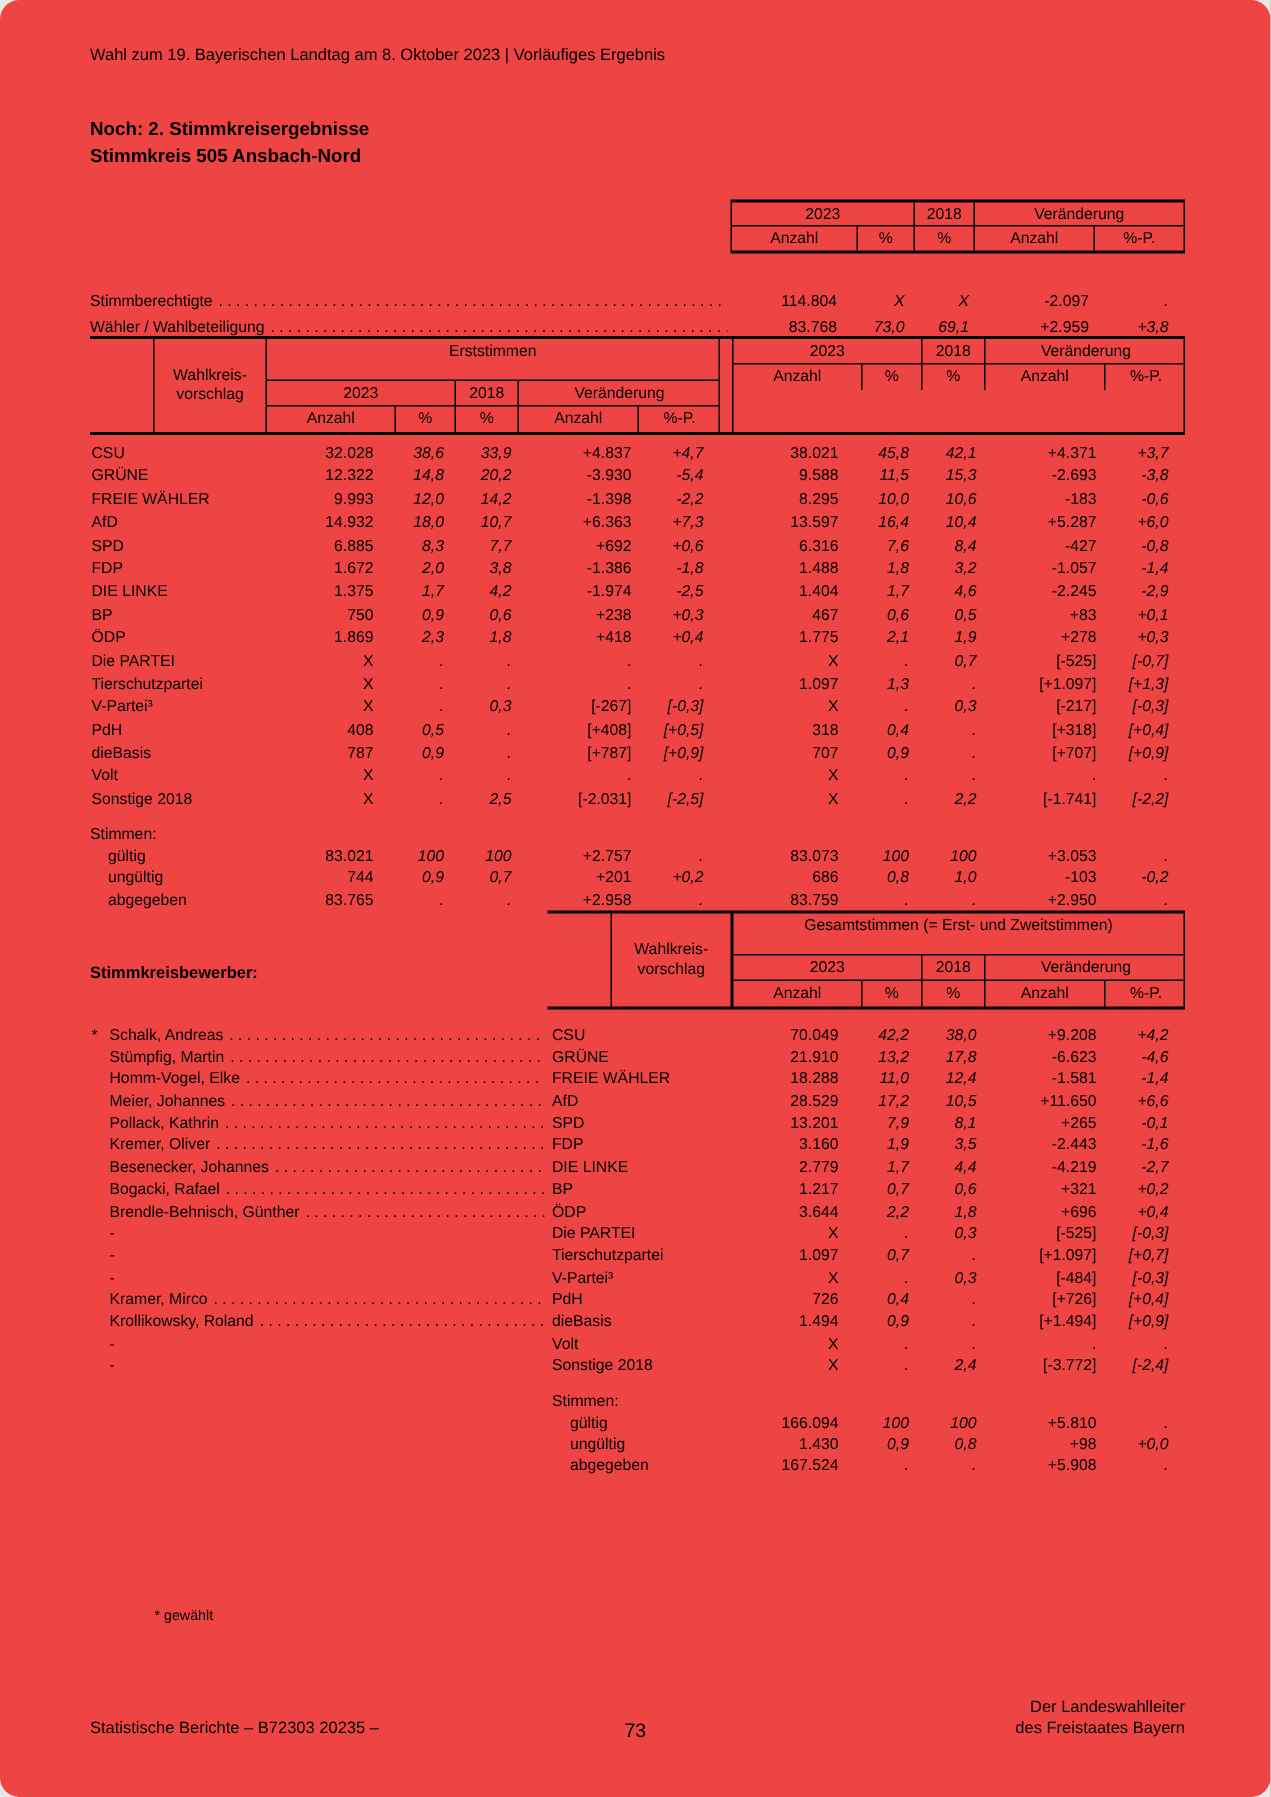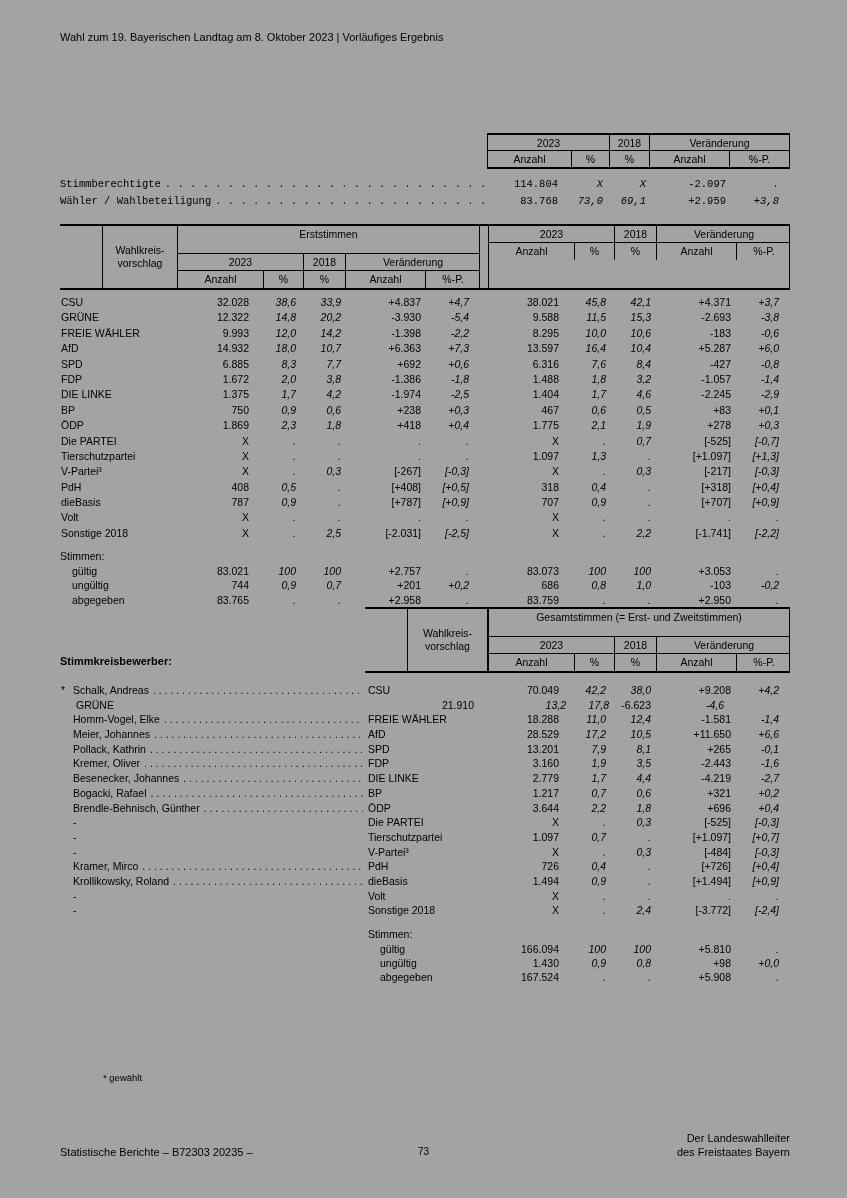--- a/index.html
+++ b/index.html
@@ -1,22 +1,22 @@
 <!DOCTYPE html>
 <html><head>
 <meta charset="utf-8">
 <title>Stimmkreis 505 Ansbach-Nord</title>
 <style>
   * { box-sizing: border-box; margin: 0; padding: 0; }
   html,body { background:#e8e8e8; }
   .page {
     position: relative; width: 847px; height: 1198px; margin: 0 auto;
-    background: #a3a3a3; color: #000;
+    background: #ef4444; color: #000;
     font-family: "Liberation Sans", "DejaVu Sans", sans-serif;
-    font-size: 10.5px; overflow: hidden;
+    font-size: 10.5px; overflow: hidden; border-radius: 13px;
   }
   .doc-header { position:absolute; left:60px; top:31px; font-size:11px; }
   .doc-title  { position:absolute; left:60px; top:77px; font-weight:bold; font-size:12.5px; line-height:18px; }
 
   
   .num { text-align: right; white-space: nowrap; }
   .it  { font-style: italic; }
   .pa   { padding-right:14px; }
   .pp   { padding-right:7px;  }
   .pp18 { padding-right:4px;  }
@@ -27,21 +27,21 @@
   .dots::before { content: ". . . . . . . . . . . . . . . . . . . . . . . . . . . . . . . . . . . . . . . . . . . . . . . . . . . . . . . . . . . . . . . . . . . . . . . . . . . . . . . . . . . . . . . . . . . . . . . . . . . . . . . ."; }
 
   
   .summary { position:absolute; left:60px; top:133px; width:730px; }
   .sum-head { margin-left:427px; width:303px; border-top:2px solid #000; border-bottom:2px solid #000;
               border-left:1px solid #000; border-right:1px solid #000; }
   .sum-h1 { display:grid; grid-template-columns:121px 40px 140px; height:16px; line-height:16px; border-bottom:1px solid #000; text-align:center; }
   .sum-h2 { display:grid; grid-template-columns:83px 38px 40px 80px 60px; height:16px; line-height:16px; text-align:center; }
   .bl1  { border-left:1px solid #000; }
   .bl15 { border-left:1.5px solid #000; }
-  .sum-body { margin-top:7px;font-family:Liberation Mono, monospace; }
+  .sum-body { margin-top:24px; }
   .sum-row { display:grid; grid-template-columns:427px 85px 38px 40px 80px 60px; height:17px; line-height:17px; }
 
   
   .votes { position:absolute; left:60px; top:224px; width:730px; }
   .vt-head { display:grid; grid-template-columns:118px 302px 8px 302px; border-top:2px solid #000; border-bottom:2px solid #000; }
   .corner { border-left:1px solid #000; border-right:1.5px solid #000; display:flex; flex-direction:column; justify-content:center; align-items:center; line-height:13px;margin-left:42px; }
   .blk { }
   .blk-erst  { border-right:1px solid #000; }
   .blk-zweit { border-left:1px solid #000; border-right:1px solid #000; }
   .hr1 { height:28px; line-height:17px; border-bottom:1px solid #000; text-align:center; }
@@ -51,43 +51,47 @@
   .vt-row { display:grid; grid-template-columns:118px 85px 40px 42px 80px 55px 8px 85px 40px 42px 80px 55px; height:15.4px; line-height:15.4px; }
   .party-cell { padding-left:1px; white-space:nowrap; }
   .vt-stimmen { margin-top:8px; }
   .stimmen-title { height:14.6px; line-height:14.6px; }
   .vt-srow { display:grid; grid-template-columns:118px 85px 40px 42px 80px 55px 8px 85px 40px 42px 80px 55px; height:14.4px; line-height:14.4px; }
   .sublabel { padding-left:12px; }
 
   
   .cands { position:absolute; left:60px; top:607px; width:730px; }
   .ct-head { margin-left:305px; width:425px; display:grid; grid-template-columns:123px 302px; border-top:2px solid #000; border-bottom:2px solid #000; }
-  .section-label { position:absolute; left:0; top:48px; font-weight:bold; font-size:11px; }
+  .section-label { position:absolute; left:0; top:36px; font-weight:bold; font-size:11px; }
   .ct-body { margin-top:10px; }
   .ct-row { display:grid; grid-template-columns:13px 292px 123px 85px 40px 42px 80px 55px; height:14.7px; line-height:14.7px; }
   .mark { padding-left:1px; }
   .party-col { padding-left:3px; white-space:nowrap; }
   .ct-stimmen { margin-top:9px; }
   .ct-srow { display:grid; grid-template-columns:13px 292px 123px 85px 40px 42px 80px 55px; height:14.4px; line-height:14.4px; }
   .sublabel2 { padding-left:15px; }
   .stimmen-title2 { height:14.6px; line-height:14.6px; display:grid; grid-template-columns:305px auto; }
 
   
   .footnote { position:absolute; left:60px; top:1072px; font-size:9.5px;margin-left:43px; }
   .footer-left { position:absolute; left:60px; top:1146px; font-size:11px; }
-  .footer-page { position:absolute; left:0; width:847px; top:1146px; text-align:center; font-size:10px; }
+  .footer-page { position:absolute; left:0; width:847px; top:1146px; text-align:center; font-size:13px; }
   .footer-right { position:absolute; right:57px; top:1131px; text-align:right; font-size:11px; line-height:14px; }
 </style>
 </head>
 <body>
 
 <div class="page">
 
   <div class="doc-header">Wahl zum 19. Bayerischen Landtag am 8. Oktober 2023 | Vorläufiges Ergebnis</div>
 
+  <div class="doc-title">
+    <div>Noch: 2. Stimmkreisergebnisse</div>
+    <div>Stimmkreis 505 Ansbach-Nord</div>
+  </div>
 
   <div class="summary">
     <div class="sum-head">
       <div class="sum-h1">
         <div>2023</div>
         <div class="bl15">2018</div>
         <div class="bl15">Veränderung</div>
       </div>
       <div class="sum-h2">
         <div>Anzahl</div>
@@ -493,20 +497,24 @@
           <div class="party-col">CSU</div>
           <div class="num pa">70.049</div>
           <div class="num pp it">42,2</div>
           <div class="num pp18 it">38,0</div>
           <div class="num pv">+9.208</div>
           <div class="num pvp it">+4,2</div>
         </div>
 
         <div class="ct-row">
           <div class="mark"></div>
+          <div class="leader">
+            <span>Stümpfig, Martin</span>
+            <span class="dots"></span>
+          </div>
           <div class="party-col">GRÜNE</div>
           <div class="num pa">21.910</div>
           <div class="num pp it">13,2</div>
           <div class="num pp18 it">17,8</div>
           <div class="num pv">-6.623</div>
           <div class="num pvp it">-4,6</div>
         </div>
 
         <div class="ct-row">
           <div class="mark"></div>

